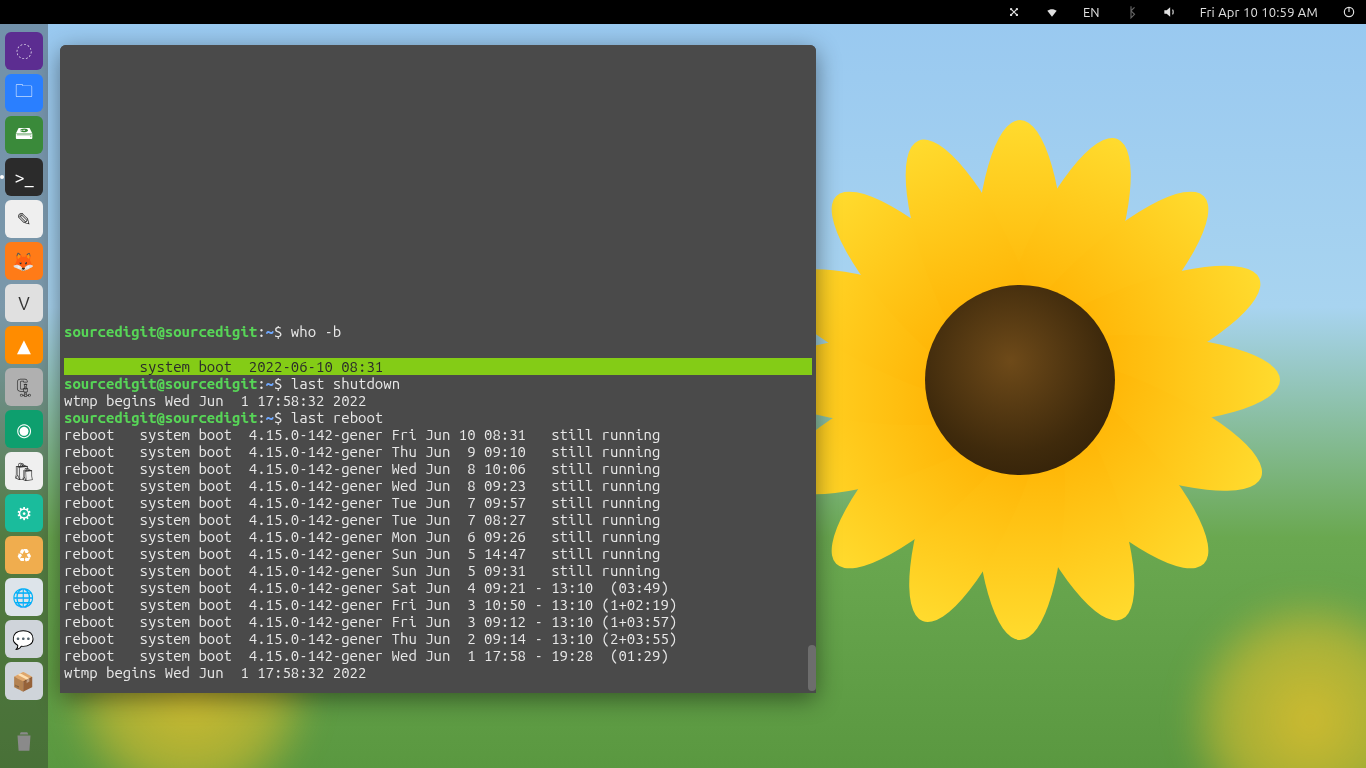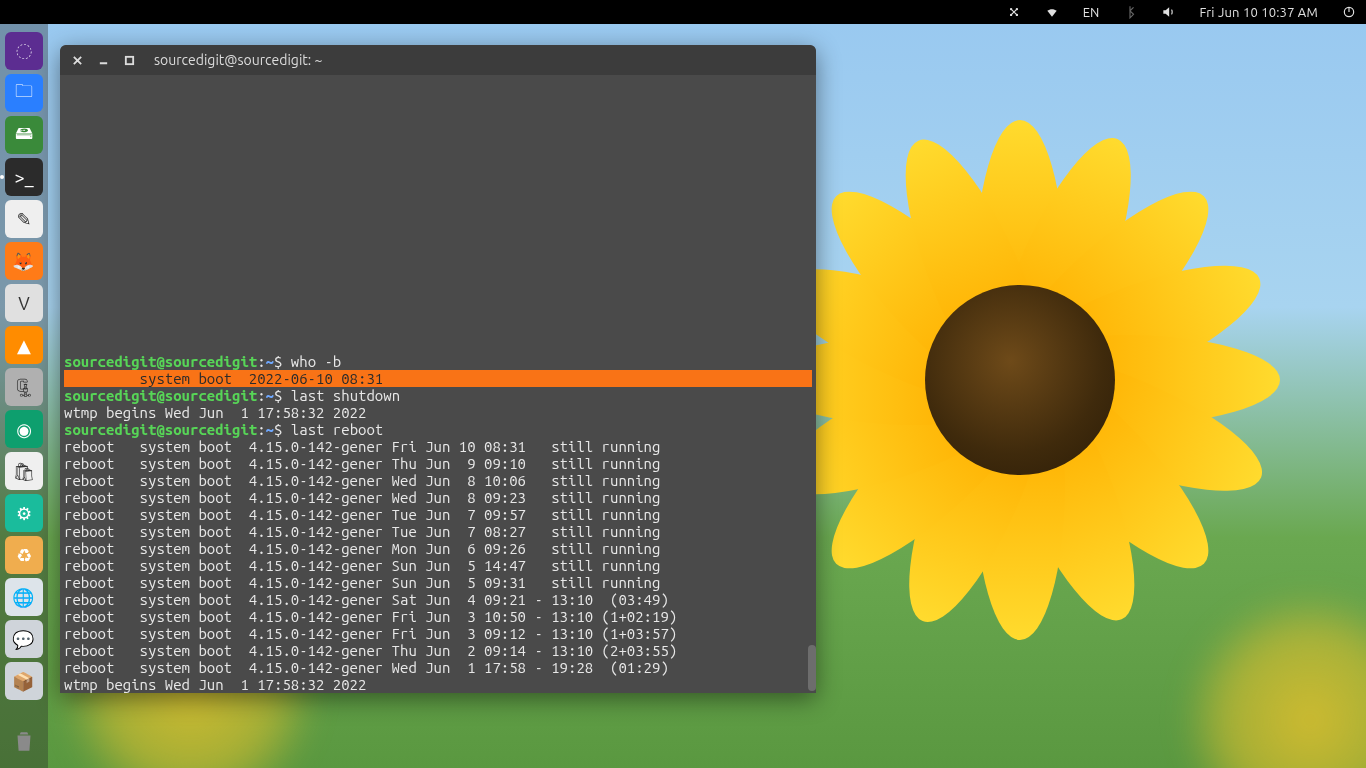--- a/index.html
+++ b/index.html
@@ -141,23 +141,24 @@
   padding: 0 4px 4px 4px;
   white-space: pre;
   overflow: hidden;
   position: relative;
 }
 .terminal-body .pad-top { height: 210px; }
 .terminal-body .prompt-user { color: #57d557; font-weight: bold; }
 .terminal-body .prompt-path { color: #6fa8ff; font-weight: bold; }
 .terminal-body .dollar { color: #e8e8e8; }
 .terminal-body .hl {
-  background: #f97316;
+  background: #84cc16;
   color: #2b2b2b;
   display: block;
+  margin-top: 18px;
 }
 .terminal-body .line { display: block; }
 
 .terminal-scrollbar {
   position: absolute;
   right: 0; bottom: 2px;
   width: 8px; height: 46px;
   background: #6d6d6d;
   border-radius: 4px;
 }
@@ -207,21 +208,21 @@
       <svg viewBox="0 0 24 24">
         <path d="M12 2v20l6-6-6-6 6-6-6 6" stroke="#e0e0e0" stroke-width="2" fill="none"></path>
       </svg>
     </span>
   <span class="icon">
       <svg viewBox="0 0 24 24">
         <path d="M4 9v6h4l6 5V4L8 9H4z"></path>
         <path d="M18 8c1.5 1.5 1.5 6.5 0 8" stroke="#e0e0e0" stroke-width="2" fill="none"></path>
       </svg>
     </span>
-  <span class="clock">Fri Jun 10 10:37 AM</span>
+  <span class="clock">Fri Apr 10 10:59 AM</span>
   <span class="icon">
       <svg viewBox="0 0 24 24">
         <circle cx="12" cy="12" r="8" stroke="#e0e0e0" stroke-width="2" fill="none"></circle>
         <line x1="12" y1="4" x2="12" y2="12" stroke="#e0e0e0" stroke-width="2"></line>
       </svg>
     </span>
 </div>
 
 <div class="launcher" id="launcher">
   <div class="tile" style="background: rgb(92, 45, 145); color: rgb(255, 255, 255);">◌</div>
@@ -242,36 +243,16 @@
     <div class="tile" style="background: rgb(207, 212, 218); color: rgb(51, 51, 51);">📦</div>
     <div class="spacer"></div>
   <div class="trash">
     <svg viewBox="0 0 24 24">
         <path d="M6 7h12l-1 14H7L6 7zm3-3h6l1 2H8l1-2z"></path>
       </svg>
   </div>
 </div>
 
 <div class="terminal-window">
-  <div class="titlebar">
-    <div class="win-controls">
-      <span>
-          <svg viewBox="0 0 12 12">
-            <path d="M2 2l8 8M10 2l-8 8"></path>
-          </svg>
-        </span>
-      <span>
-          <svg viewBox="0 0 12 12">
-            <path d="M2 9h8"></path>
-          </svg>
-        </span>
-      <span>
-          <svg viewBox="0 0 12 12">
-            <rect x="2" y="2" width="8" height="8"></rect>
-          </svg>
-        </span>
-    </div>
-    <span class="title">sourcedigit@sourcedigit: ~</span>
-  </div>
   <div class="terminal-body" id="termbody">
     <div class="pad-top"></div>
   <span class="line"><span class="prompt-user">sourcedigit@sourcedigit</span>:<span class="prompt-path">~</span><span class="dollar">$ </span>who -b</span><span class="line hl">         system boot  2022-06-10 08:31                                                      </span><span class="line"><span class="prompt-user">sourcedigit@sourcedigit</span>:<span class="prompt-path">~</span><span class="dollar">$ </span>last shutdown</span><span class="line"></span><span class="line">wtmp begins Wed Jun  1 17:58:32 2022</span><span class="line"><span class="prompt-user">sourcedigit@sourcedigit</span>:<span class="prompt-path">~</span><span class="dollar">$ </span>last reboot</span><span class="line">reboot   system boot  4.15.0-142-gener Fri Jun 10 08:31   still running</span><span class="line">reboot   system boot  4.15.0-142-gener Thu Jun  9 09:10   still running</span><span class="line">reboot   system boot  4.15.0-142-gener Wed Jun  8 10:06   still running</span><span class="line">reboot   system boot  4.15.0-142-gener Wed Jun  8 09:23   still running</span><span class="line">reboot   system boot  4.15.0-142-gener Tue Jun  7 09:57   still running</span><span class="line">reboot   system boot  4.15.0-142-gener Tue Jun  7 08:27   still running</span><span class="line">reboot   system boot  4.15.0-142-gener Mon Jun  6 09:26   still running</span><span class="line">reboot   system boot  4.15.0-142-gener Sun Jun  5 14:47   still running</span><span class="line">reboot   system boot  4.15.0-142-gener Sun Jun  5 09:31   still running</span><span class="line">reboot   system boot  4.15.0-142-gener Sat Jun  4 09:21 - 13:10  (03:49)</span><span class="line">reboot   system boot  4.15.0-142-gener Fri Jun  3 10:50 - 13:10 (1+02:19)</span><span class="line">reboot   system boot  4.15.0-142-gener Fri Jun  3 09:12 - 13:10 (1+03:57)</span><span class="line">reboot   system boot  4.15.0-142-gener Thu Jun  2 09:14 - 13:10 (2+03:55)</span><span class="line">reboot   system boot  4.15.0-142-gener Wed Jun  1 17:58 - 19:28  (01:29)</span><span class="line"></span><span class="line">wtmp begins Wed Jun  1 17:58:32 2022</span><div class="terminal-scrollbar"></div></div>
 </div>
 
 </body></html>

